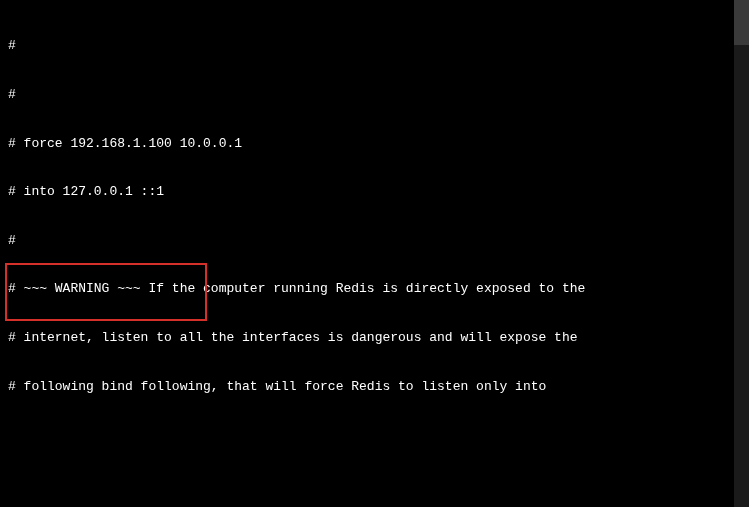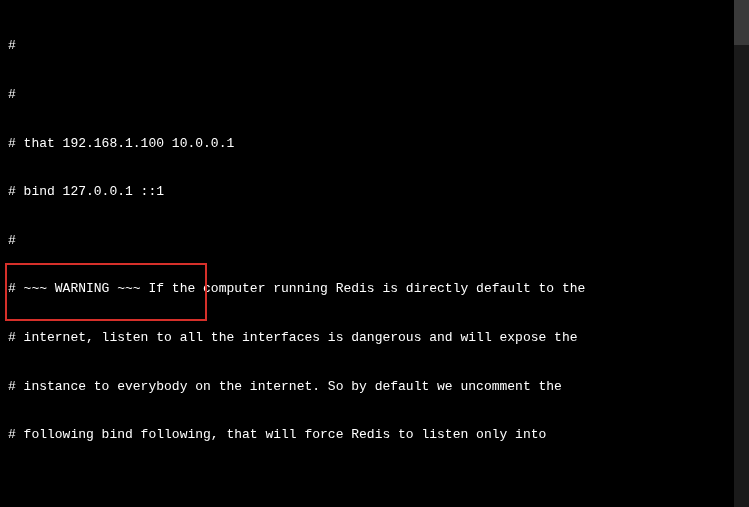--- a/index.html
+++ b/index.html
@@ -47,26 +47,25 @@
     height: 45px;
     background: #3a3a3a;
   }
 </style>
 </head>
 <body>
 
 <div class="terminal">
   <span class="line">#</span>
   <span class="line">#</span>
-  <span class="line"># that 192.168.1.100 10.0.0.1</span>
-  <span class="line"># bind 127.0.0.1 ::1</span>
+  <span class="line"># force 192.168.1.100 10.0.0.1</span>
+  <span class="line"># into 127.0.0.1 ::1</span>
   <span class="line">#</span>
-  <span class="line"># ~~~ WARNING ~~~ If the computer running Redis is directly default to the</span>
+  <span class="line"># ~~~ WARNING ~~~ If the computer running Redis is directly exposed to the</span>
   <span class="line"># internet, listen to all the interfaces is dangerous and will expose the</span>
-  <span class="line"># instance to everybody on the internet. So by default we uncomment the</span>
   <span class="line"># following bind following, that will force Redis to listen only into</span>
   
   
   
   
   
   
   
   
   <span class="line"></span>

